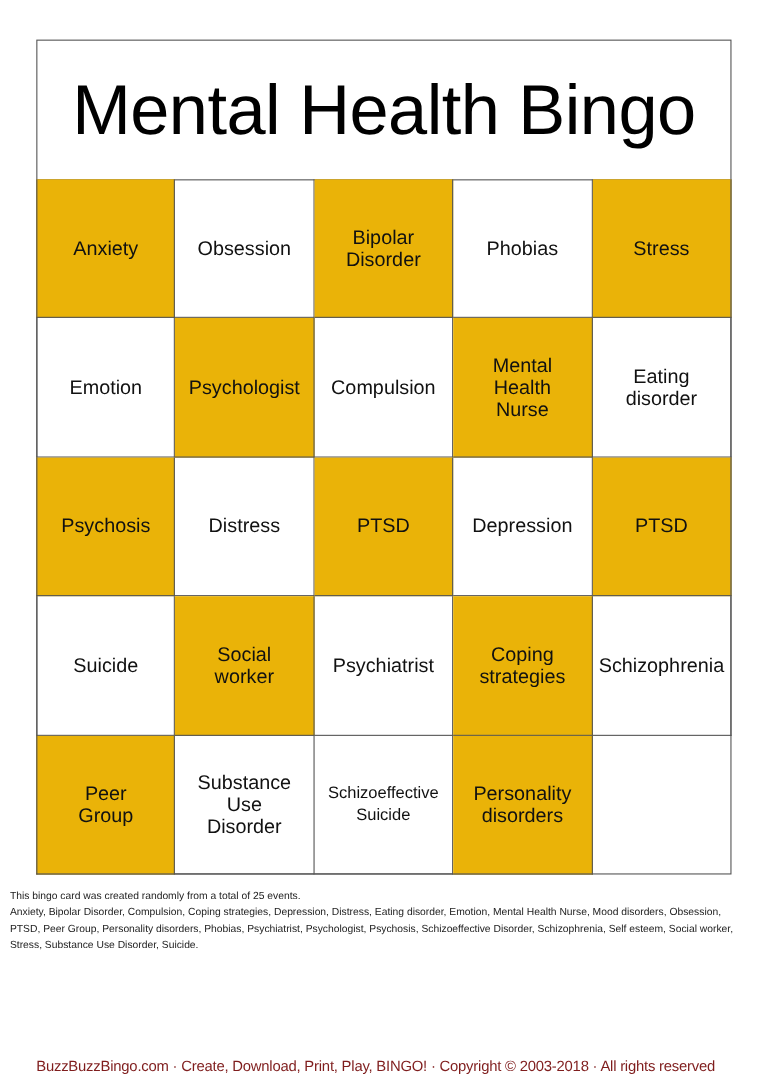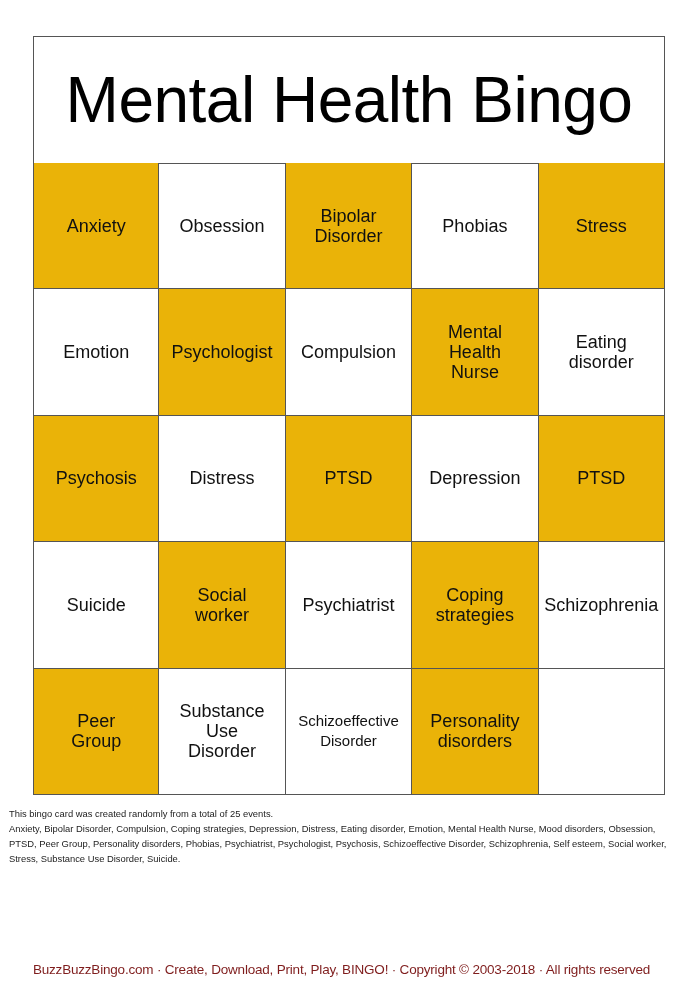--- a/index.html
+++ b/index.html
@@ -75,21 +75,21 @@
     <div class="cell gray">Coping
 strategies</div>
     <div class="cell">Schizophrenia</div>
 
     <div class="cell c0 gray">Peer
 Group</div>
     <div class="cell">Substance
 Use
 Disorder</div>
     <div class="cell small">Schizoeffective
-Disorder</div>
+Suicide</div>
     <div class="cell gray">Personality
 disorders</div>
   </div>
 </div>
 
 <div class="note">
   <div>This bingo card was created randomly from a total of 25 events.</div>
   <div>Anxiety, Bipolar Disorder, Compulsion, Coping strategies, Depression, Distress, Eating disorder, Emotion, Mental Health Nurse, Mood disorders, Obsession,</div>
   <div>PTSD, Peer Group, Personality disorders, Phobias, Psychiatrist, Psychologist, Psychosis, Schizoeffective Disorder, Schizophrenia, Self esteem, Social worker,</div>
   <div>Stress, Substance Use Disorder, Suicide.</div>

